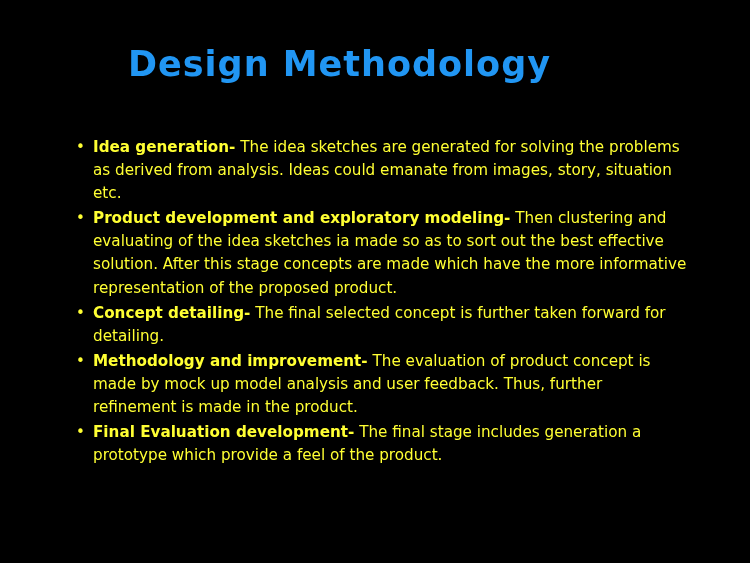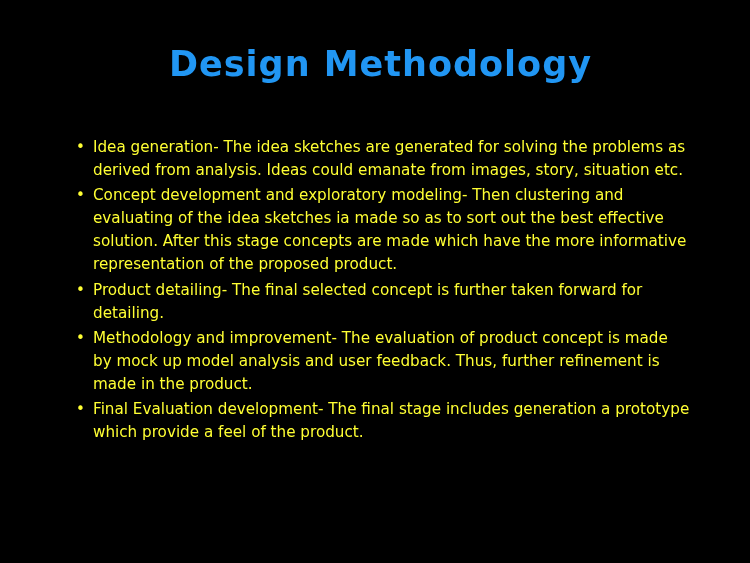--- a/index.html
+++ b/index.html
@@ -19,21 +19,20 @@
     position: absolute;
     top: 44px;
     left: 0;
     width: 679px;
     text-align: center;
     color: #2196f3;
     font-size: 35px;
     font-weight: bold;
     letter-spacing: 1px;
     font-family: "DejaVu Sans", sans-serif;
-    margin-left: 41px;
   }
   .bullet-list {
     position: absolute;
     top: 136px;
     left: 76px;
     width: 614px;
   }
   .bullet-item {
     display: flex;
     align-items: flex-start;
@@ -46,21 +45,21 @@
     flex: 0 0 auto;
     width: 17px;
     color: #ffff33;
     font-size: 15px;
     line-height: 1.52;
   }
   .bullet-text {
     flex: 1 1 auto;
   }
   .bullet-lead {
-    font-weight: normal;
+    font-weight: bold;
   }
   .bullet-body {
     font-weight: normal;
   }
 </style>
 </head>
 <body>
 
 <div class="slide">
 
@@ -68,26 +67,26 @@
 
   <div class="bullet-list">
 
     <div class="bullet-item">
       <span class="bullet-marker">•</span>
       <span class="bullet-text"><span class="bullet-lead">Idea generation-</span><span class="bullet-body">  The idea sketches are generated for solving the problems as derived from analysis. Ideas could emanate from images, story, situation etc.</span></span>
     </div>
 
     <div class="bullet-item">
       <span class="bullet-marker">•</span>
-      <span class="bullet-text"><span class="bullet-lead">Concept development and exploratory modeling-</span><span class="bullet-body">  Then clustering and evaluating of the idea sketches ia made so as to sort out the best effective solution. After this stage concepts are made which have the more informative representation of the proposed product.</span></span>
+      <span class="bullet-text"><span class="bullet-lead">Product development and exploratory modeling-</span><span class="bullet-body">  Then clustering and evaluating of the idea sketches ia made so as to sort out the best effective solution. After this stage concepts are made which have the more informative representation of the proposed product.</span></span>
     </div>
 
     <div class="bullet-item">
       <span class="bullet-marker">•</span>
-      <span class="bullet-text"><span class="bullet-lead">Product detailing-</span><span class="bullet-body">  The final selected concept is further taken forward for detailing.</span></span>
+      <span class="bullet-text"><span class="bullet-lead">Concept detailing-</span><span class="bullet-body">  The final selected concept is further taken forward for detailing.</span></span>
     </div>
 
     <div class="bullet-item">
       <span class="bullet-marker">•</span>
       <span class="bullet-text"><span class="bullet-lead">Methodology and improvement-</span><span class="bullet-body">  The evaluation of product concept is made by mock up model analysis and user feedback. Thus, further refinement is made in the product.</span></span>
     </div>
 
     <div class="bullet-item">
       <span class="bullet-marker">•</span>
       <span class="bullet-text"><span class="bullet-lead">Final Evaluation development-</span><span class="bullet-body">  The final stage includes generation a prototype which provide a feel of the product.</span></span>

